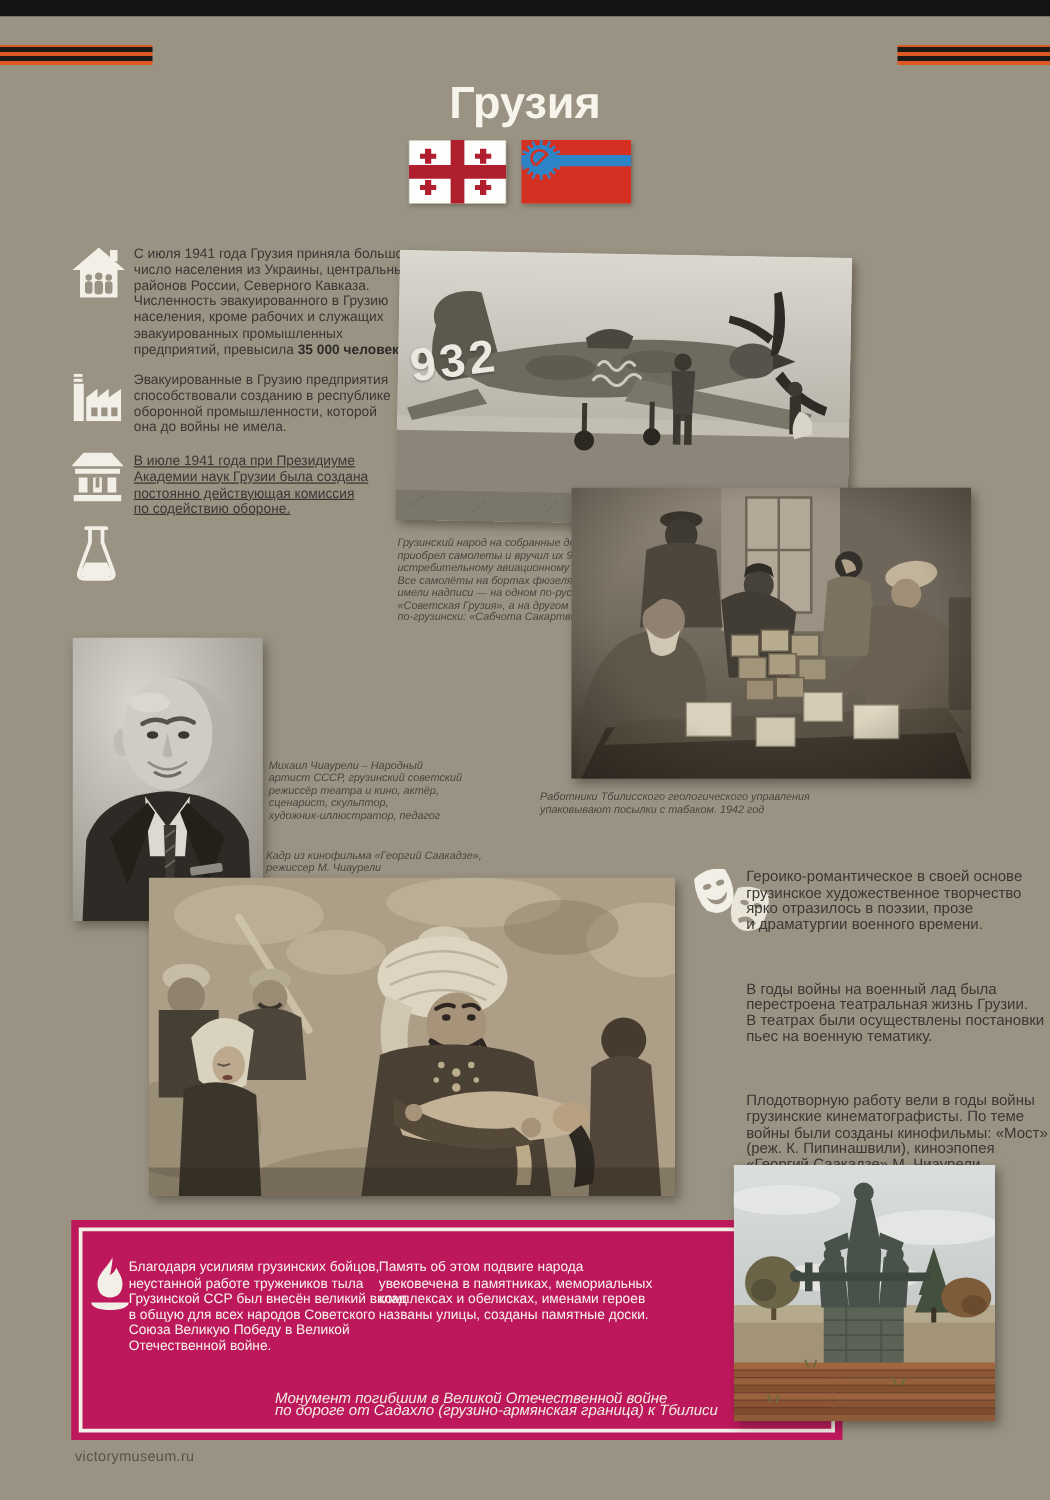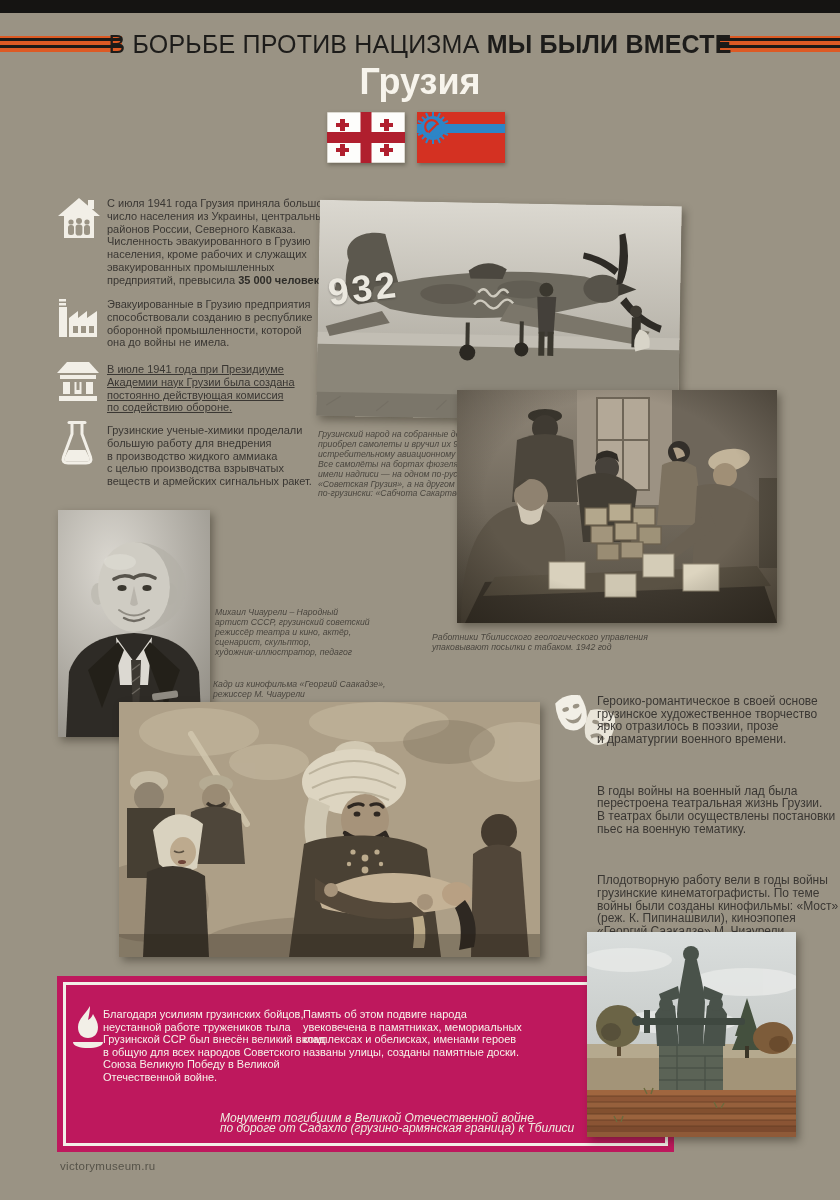--- a/index.html
+++ b/index.html
@@ -39,21 +39,20 @@
   .footer{left:60px;top:1160px;font-size:11.5px;color:#565349;letter-spacing:.3px;}
 </style>
 </head>
 <body>
 
 <div id="poster">
 
   <div class="abs topbar"></div>
   <div class="abs ribbon left"></div>
   <div class="abs ribbon right"></div>
-  <div class="abs title"><span>В БОРЬБЕ ПРОТИВ НАЦИЗМА </span><b>МЫ БЫЛИ ВМЕСТЕ</b></div>
   <div class="abs subtitle">Грузия</div>
 
   <div class="abs flag" style="left:327px;width:78px;height:51px;">
     <svg width="78" height="51" viewBox="0 0 78 51">
       <rect width="78" height="51" fill="#fdfdfb" stroke="#b9b3a5" stroke-width="1"></rect>
       <rect x="33.5" width="11" height="51" fill="#b01f2e"></rect>
       <rect y="20" width="78" height="11" fill="#b01f2e"></rect>
       <g fill="#b01f2e">
         <path d="M13,7 h5 v4 h4 v4 h-4 v4 h-5 v-4 h-4 v-4 h4 z"></path>
         <path d="M57,7 h5 v4 h4 v4 h-4 v4 h-5 v-4 h-4 v-4 h4 z"></path>
@@ -153,25 +152,20 @@
 постоянно действующая комиссия
 по содействию обороне.</div>
 
   <div class="abs icon" style="left:60px;top:420px;">
     <svg width="34" height="46" viewBox="0 0 34 46">
       <path d="M12,3 V14 L3.5,37 Q1.5,43 8,43 H26 Q32.5,43 30.5,37 L22,14 V3" fill="none" stroke="#f2efe7" stroke-width="3" stroke-linecap="round"></path>
       <line x1="9" y1="2.5" x2="25" y2="2.5" stroke="#f2efe7" stroke-width="3" stroke-linecap="round"></line>
       <path d="M8.5,30 H25.5 L29.5,38 Q30.5,41.5 26,41.5 H8 Q3.5,41.5 4.5,38 Z" fill="#f2efe7"></path>
     </svg>
   </div>
-  <div class="abs fact-text" style="left:107px;top:424px;">Грузинские ученые-химики проделали
-большую работу для внедрения
-в производство жидкого аммиака
-с целью производства взрывчатых
-веществ и армейских сигнальных ракет.</div>
 
   <div class="abs photo" style="left:318px;top:203px;width:362px;height:216px;transform:rotate(1deg);">
     <svg width="362" height="216" viewBox="0 0 362 216">
       <defs>
         <linearGradient id="sky" x1="0" y1="0" x2="0" y2="1">
           <stop offset="0" stop-color="#dbd8d0"></stop>
             <stop offset="1" stop-color="#b4b0a6"></stop>
         </linearGradient>
       </defs>
       <rect width="362" height="152" fill="url(#sky)"></rect>

